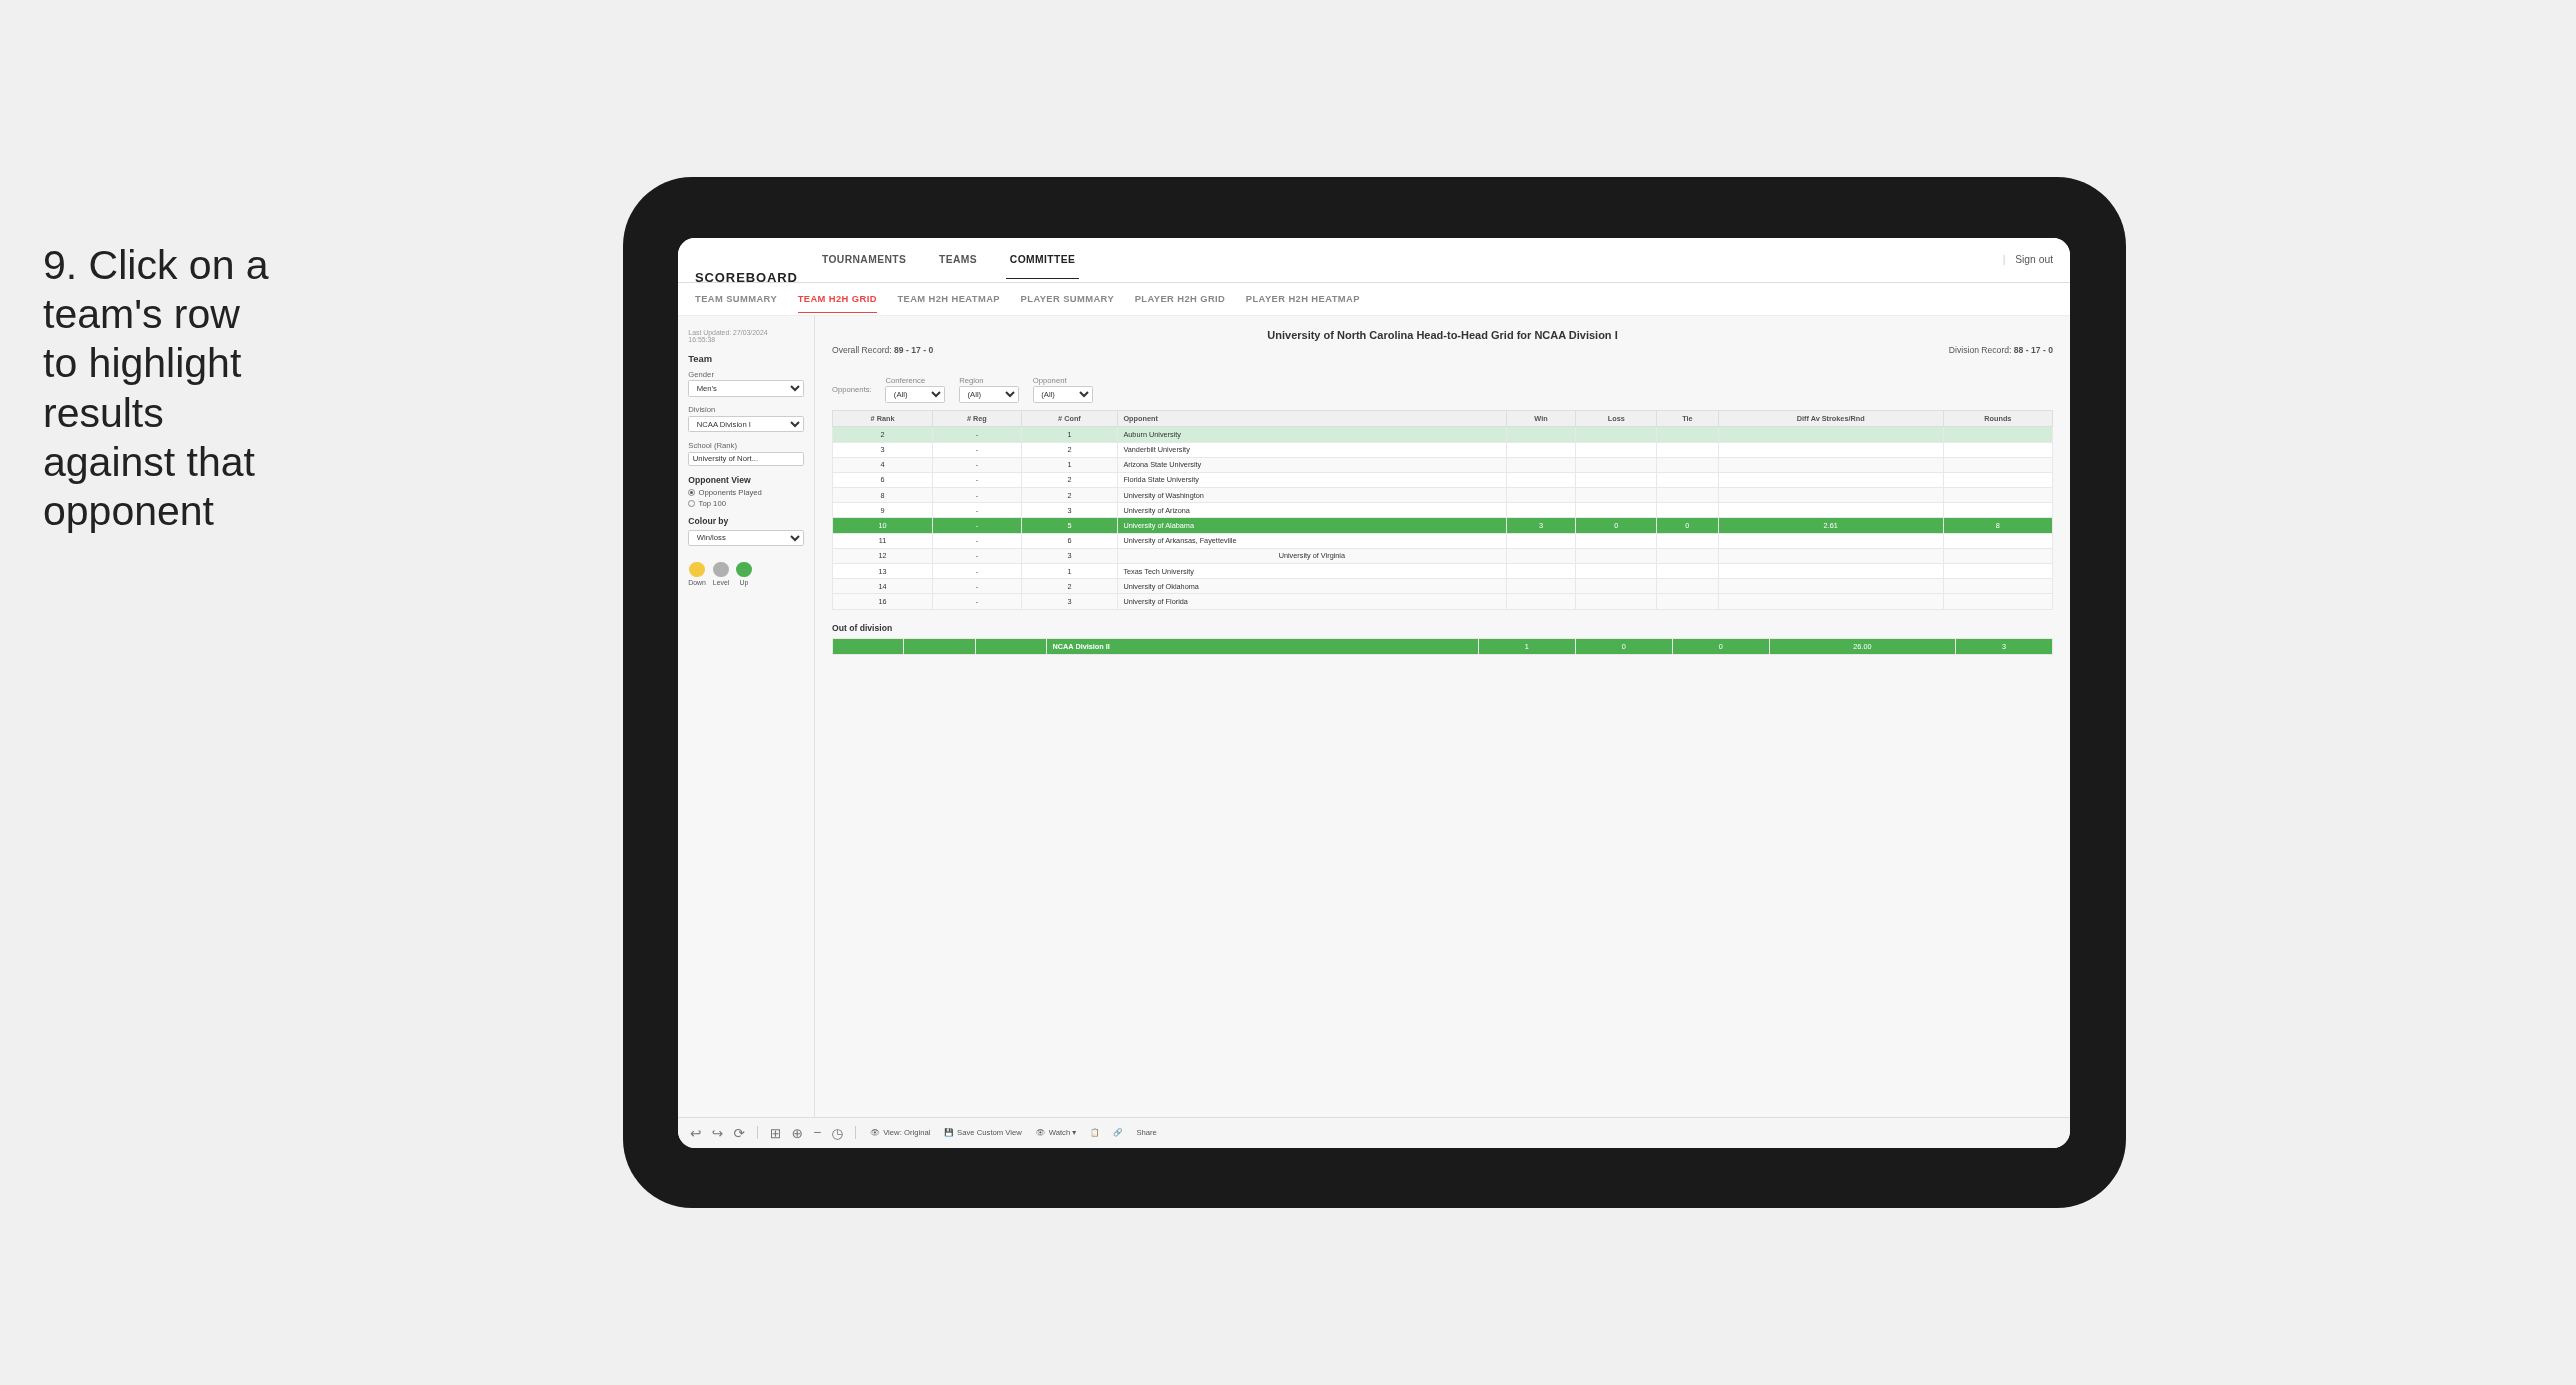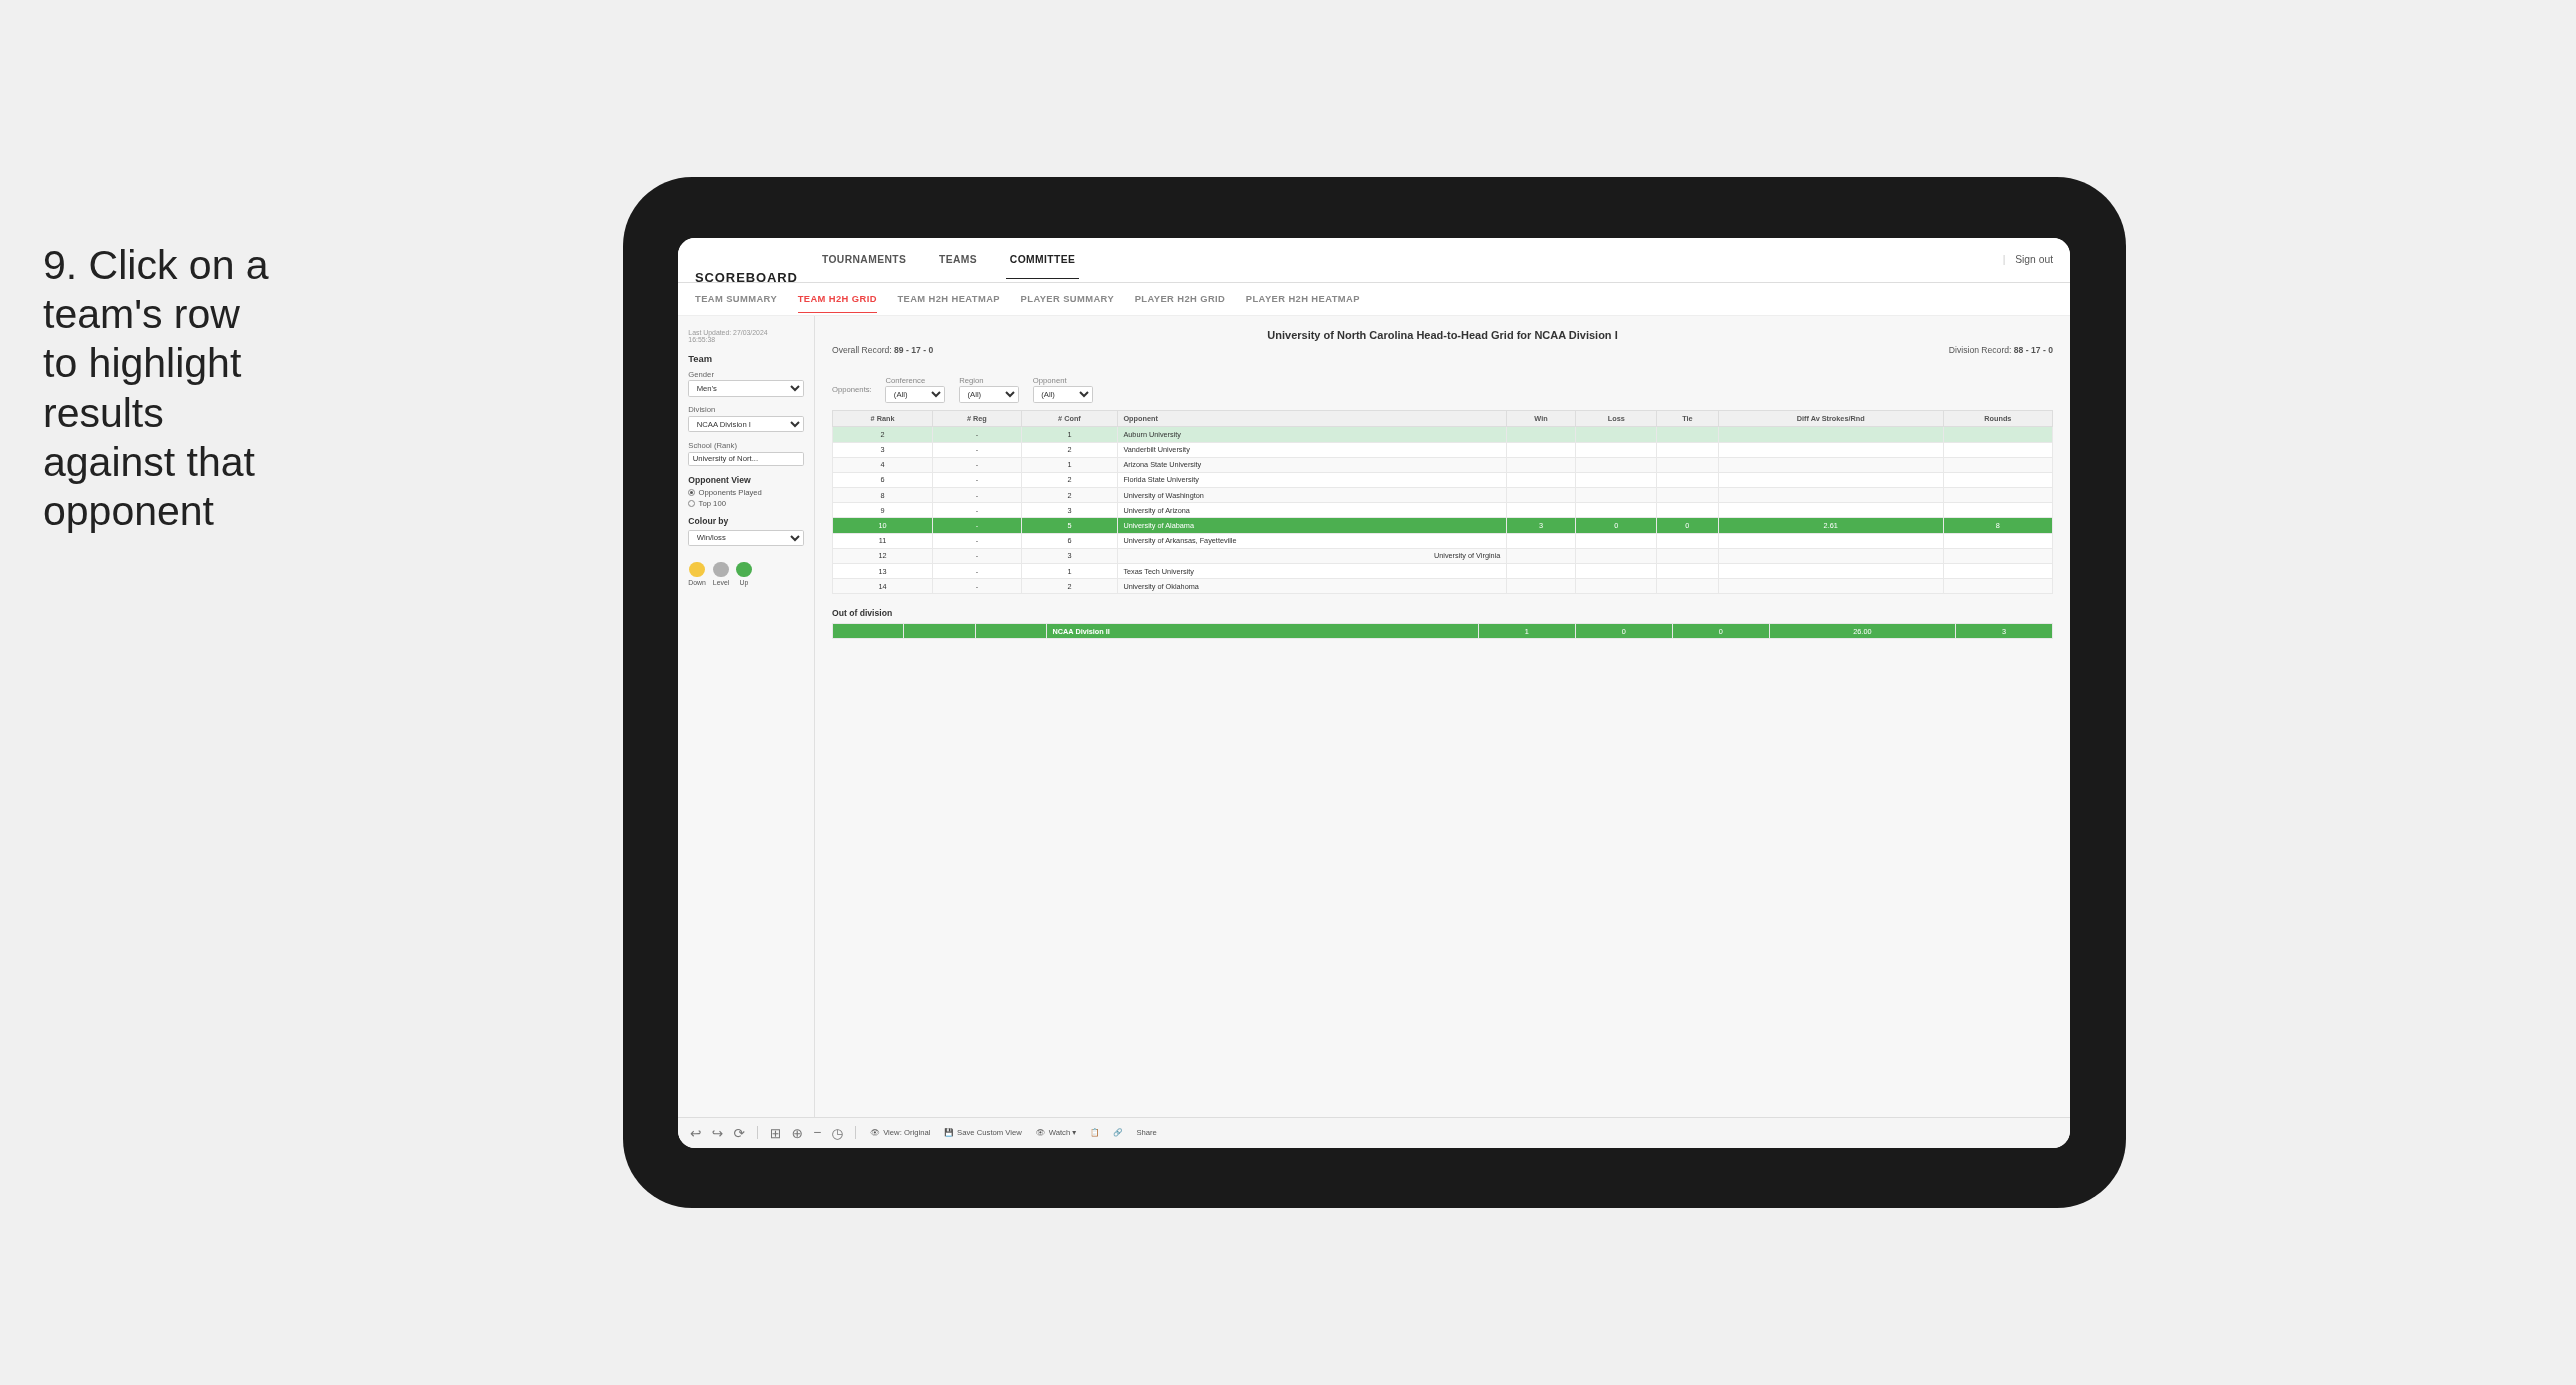--- a/index.html
+++ b/index.html
@@ -630,21 +630,21 @@
                 <td></td>
                 <td></td>
                 <td></td>
                 <td></td>
                 <td></td>
               </tr>
               <tr style="background: rgb(249, 249, 249);">
                 <td>12</td>
                 <td>-</td>
                 <td>3</td>
-                <td class="name-cell" style="text-align: right;">University of Virginia</td>
+                <td class="name-cell" style="text-align: center;">University of Virginia</td>
                 <td></td>
                 <td></td>
                 <td></td>
                 <td></td>
                 <td></td>
               </tr>
               <tr style="background: rgb(255, 255, 255);">
                 <td>13</td>
                 <td>-</td>
                 <td>1</td>
@@ -653,20 +653,31 @@
                 <td></td>
                 <td></td>
                 <td></td>
                 <td></td>
               </tr>
               <tr style="background: rgb(249, 249, 249);">
                 <td>14</td>
                 <td>-</td>
                 <td>2</td>
                 <td class="name-cell" style="text-align: left;">University of Oklahoma</td>
+                <td></td>
+                <td></td>
+                <td></td>
+                <td></td>
+                <td></td>
+              </tr>
+              <tr style="background: rgb(249, 249, 249);">
+                <td>16</td>
+                <td>-</td>
+                <td>3</td>
+                <td class="name-cell" style="text-align: left;">University of Florida</td>
                 <td></td>
                 <td></td>
                 <td></td>
                 <td></td>
                 <td></td>
               </tr>
             </tbody>
         </table>
 
         <div class="out-of-division-header">Out of division</div>

